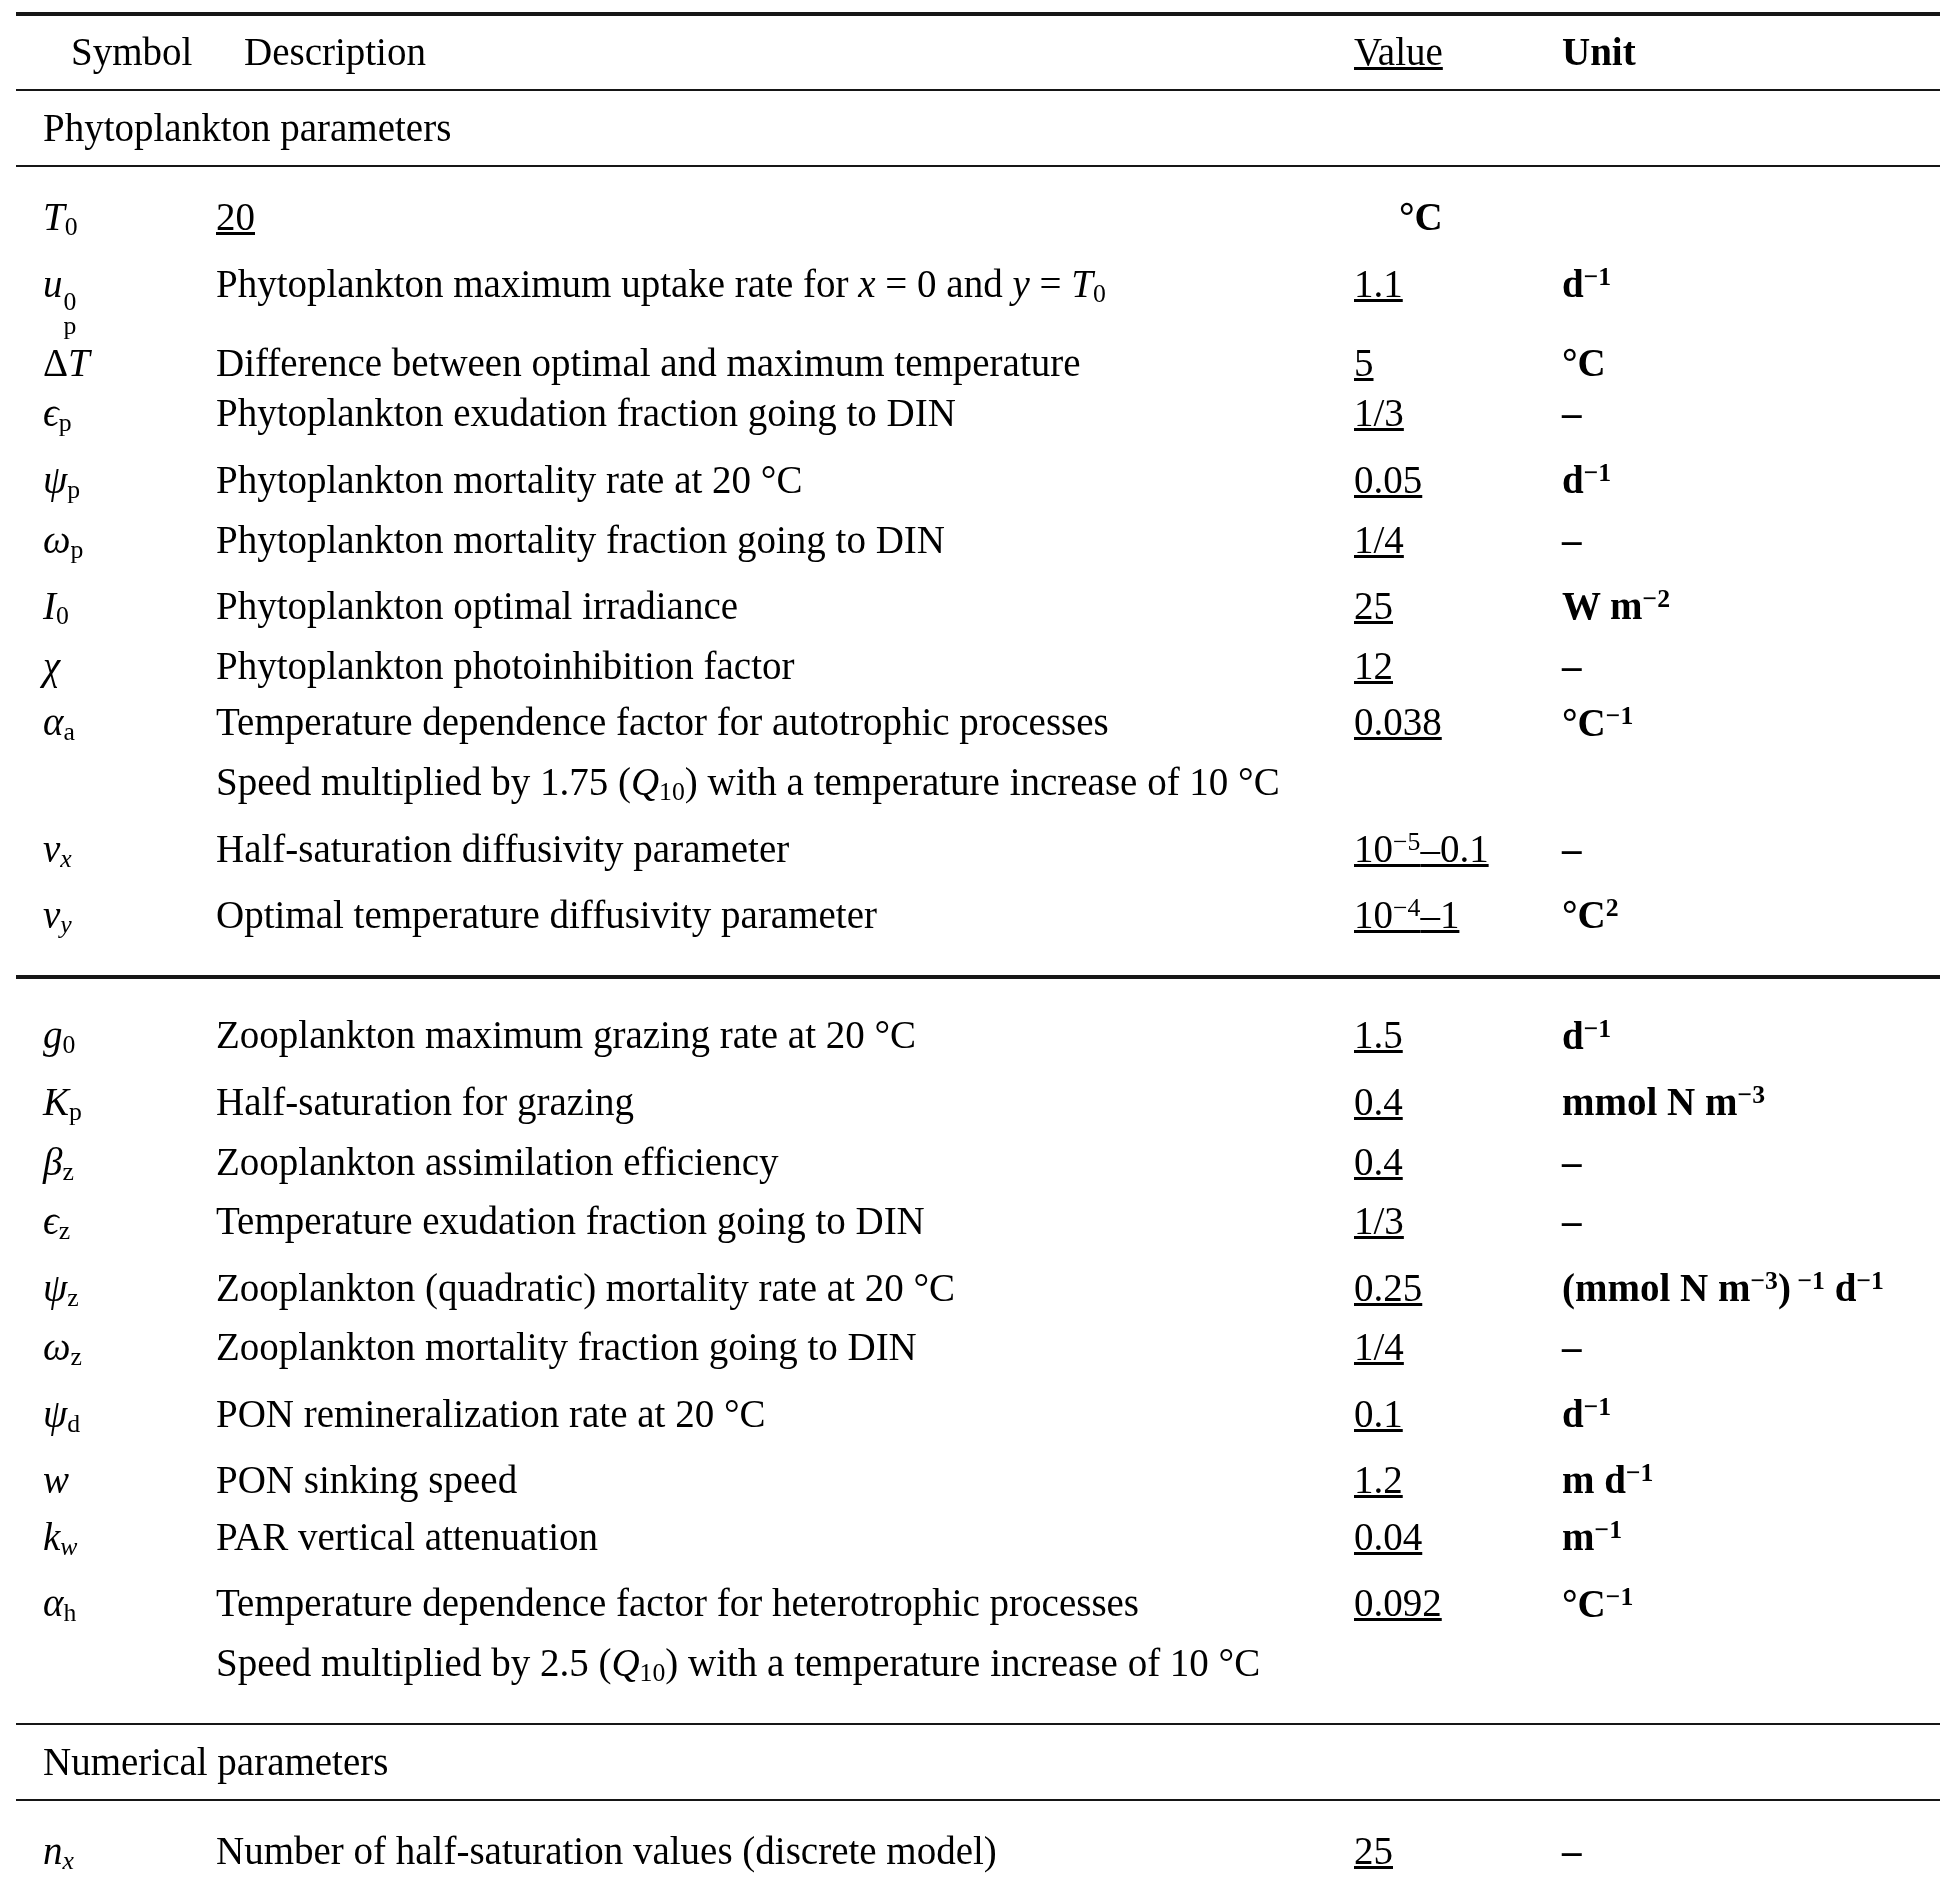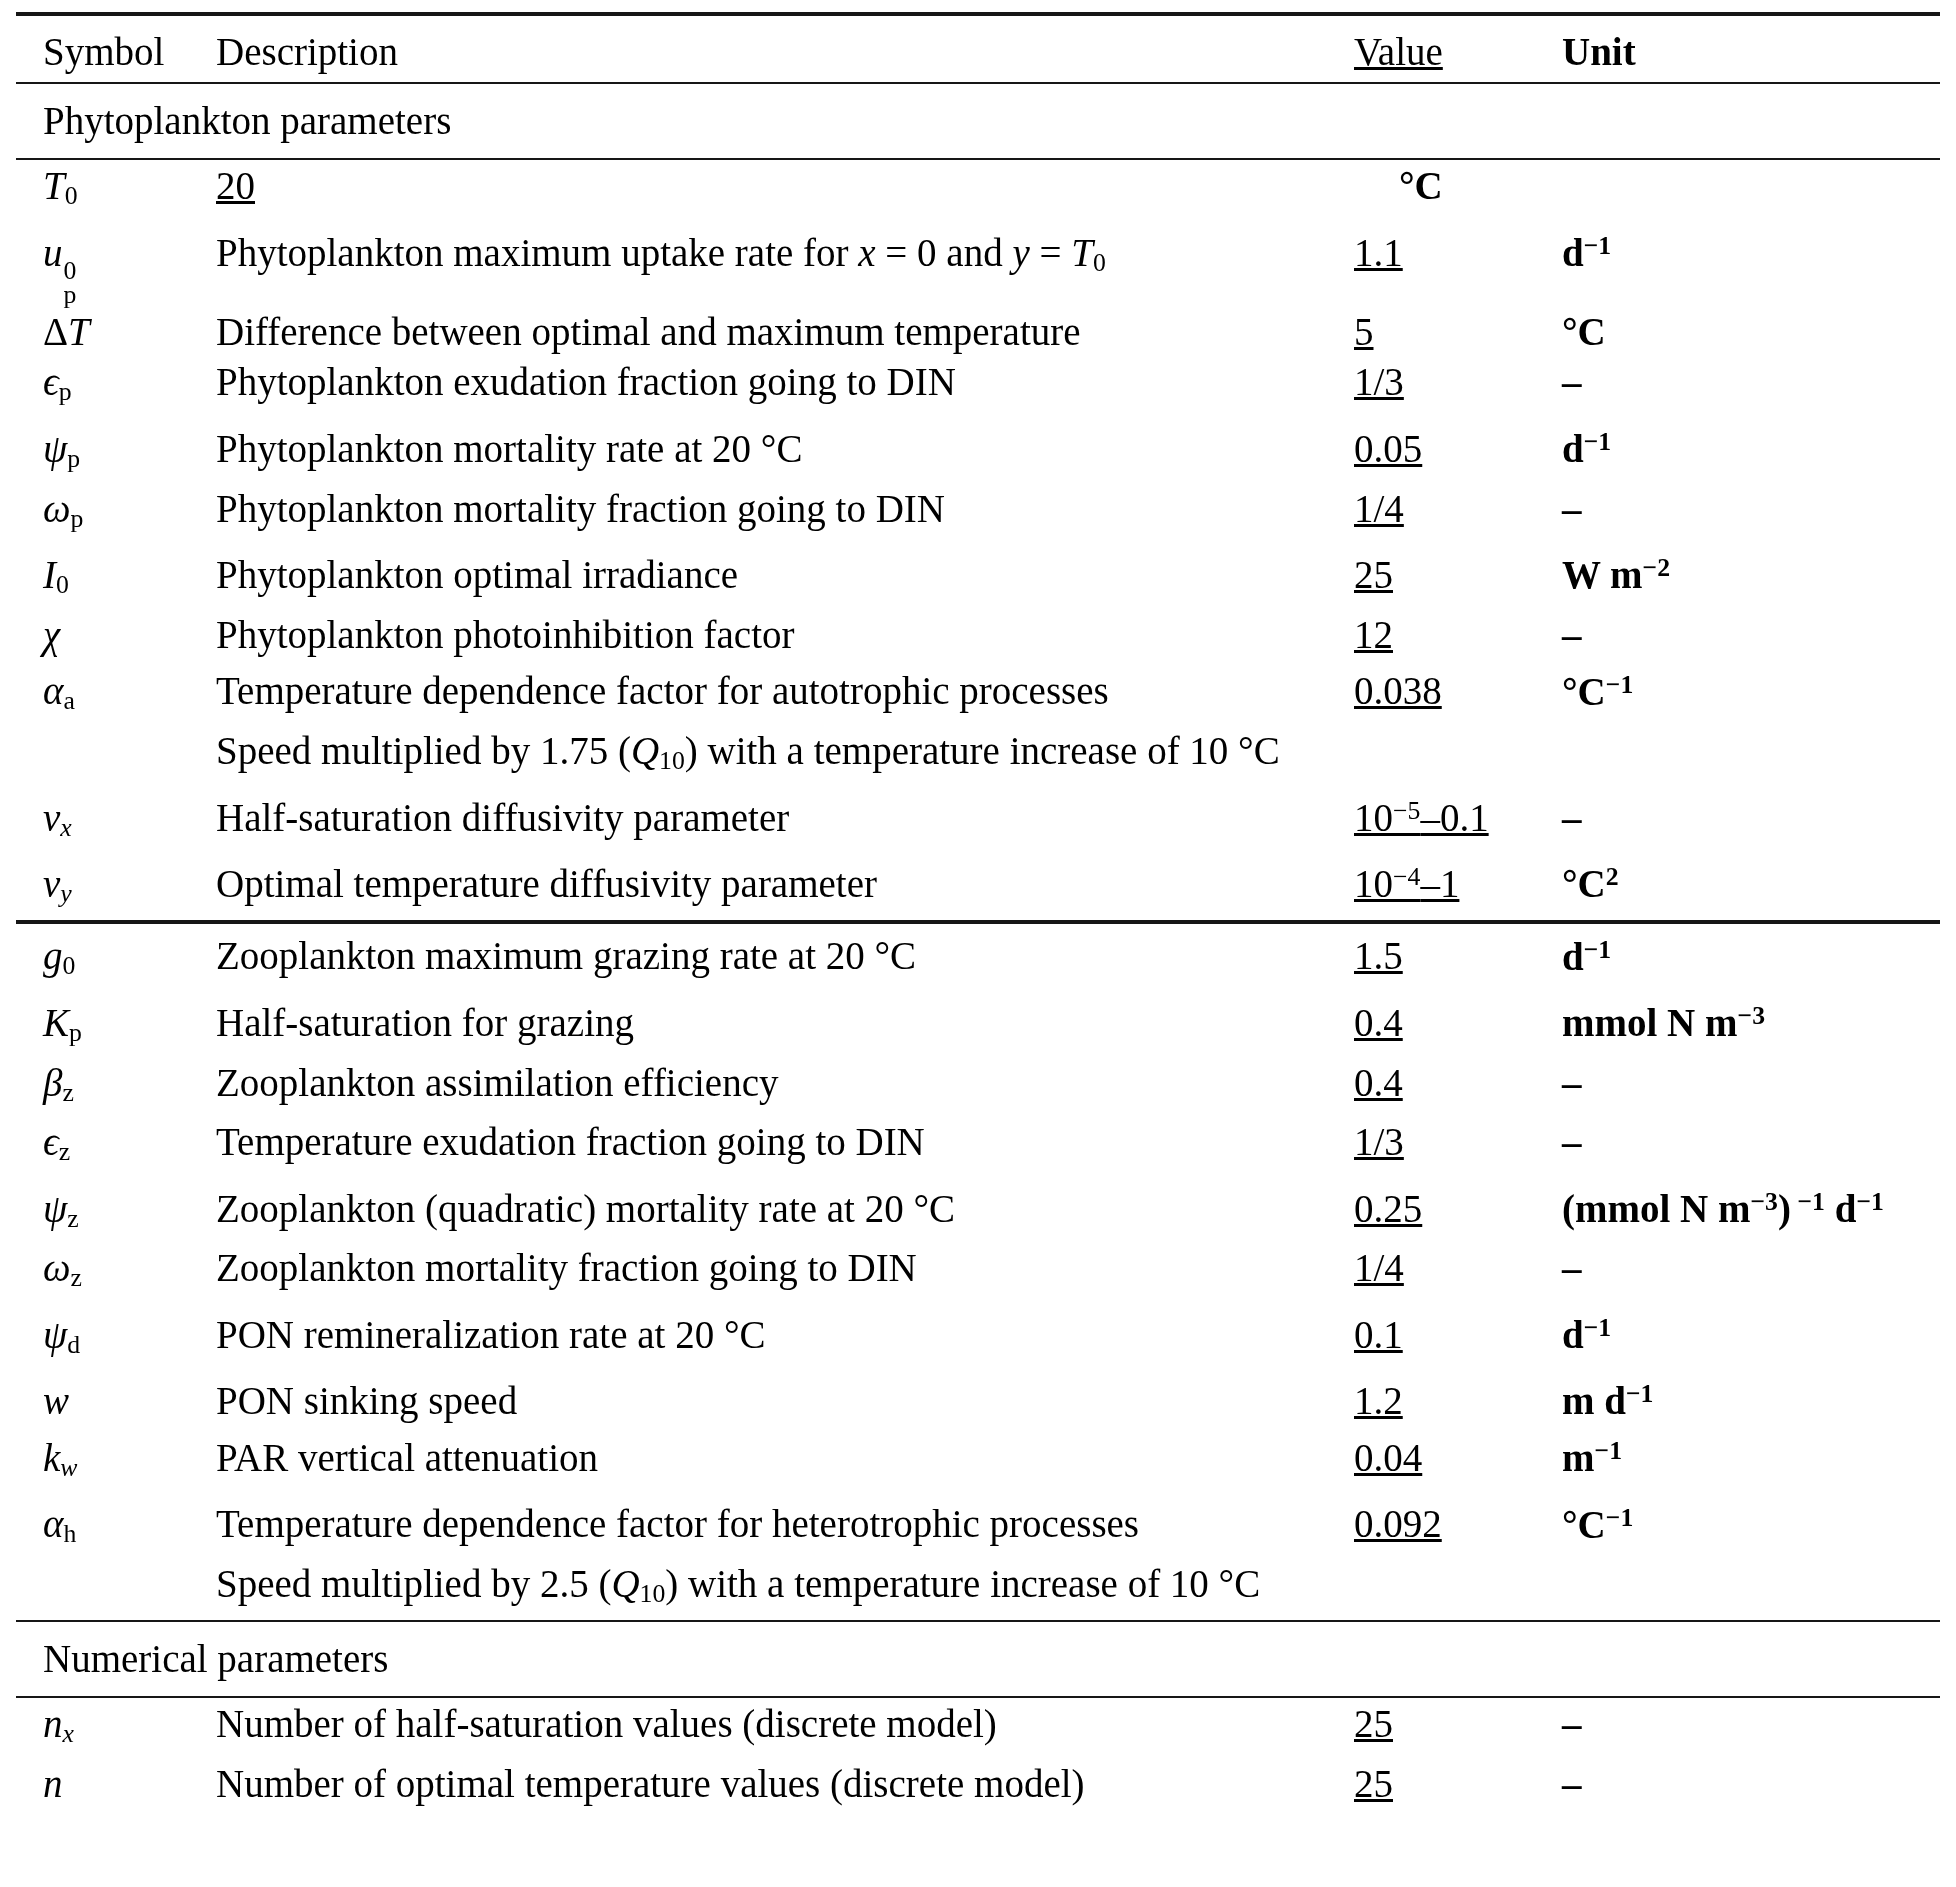--- a/index.html
+++ b/index.html
@@ -22,23 +22,23 @@
   }
   .rule.thick { border-top-width: 4.7px; }
   .grid {
     display: grid;
     grid-template-columns: 173px 1fr 163px 405px;
     padding-left: 43px;
     padding-right: 34px;
     align-items: baseline;
     white-space: nowrap;
   }
-  .header-row { padding-top: 10.4px; padding-bottom: 5px; }
+  .header-row { padding-top: 10.4px; padding-bottom: 12px; margin-left: 28px; }
   .section-title { padding: 12.3px 0 12.3px 43px; }
-  .rows { padding: 1px 0; }
+  .rows { padding: 25px 0; }
   .cell-value, .col-value { text-align: left; text-decoration: underline; }
   .cell-unit, .col-unit { padding-left: 45px; font-weight: bold; }
   .it { font-style: italic; }
   .sb { font-size: 66%; vertical-align: -0.18em; }
   .sp { font-size: 66%; vertical-align: 0.46em; }
   .stack {
     display: inline-flex;
     flex-direction: column;
     align-items: flex-start;
     font-size: 66%;

